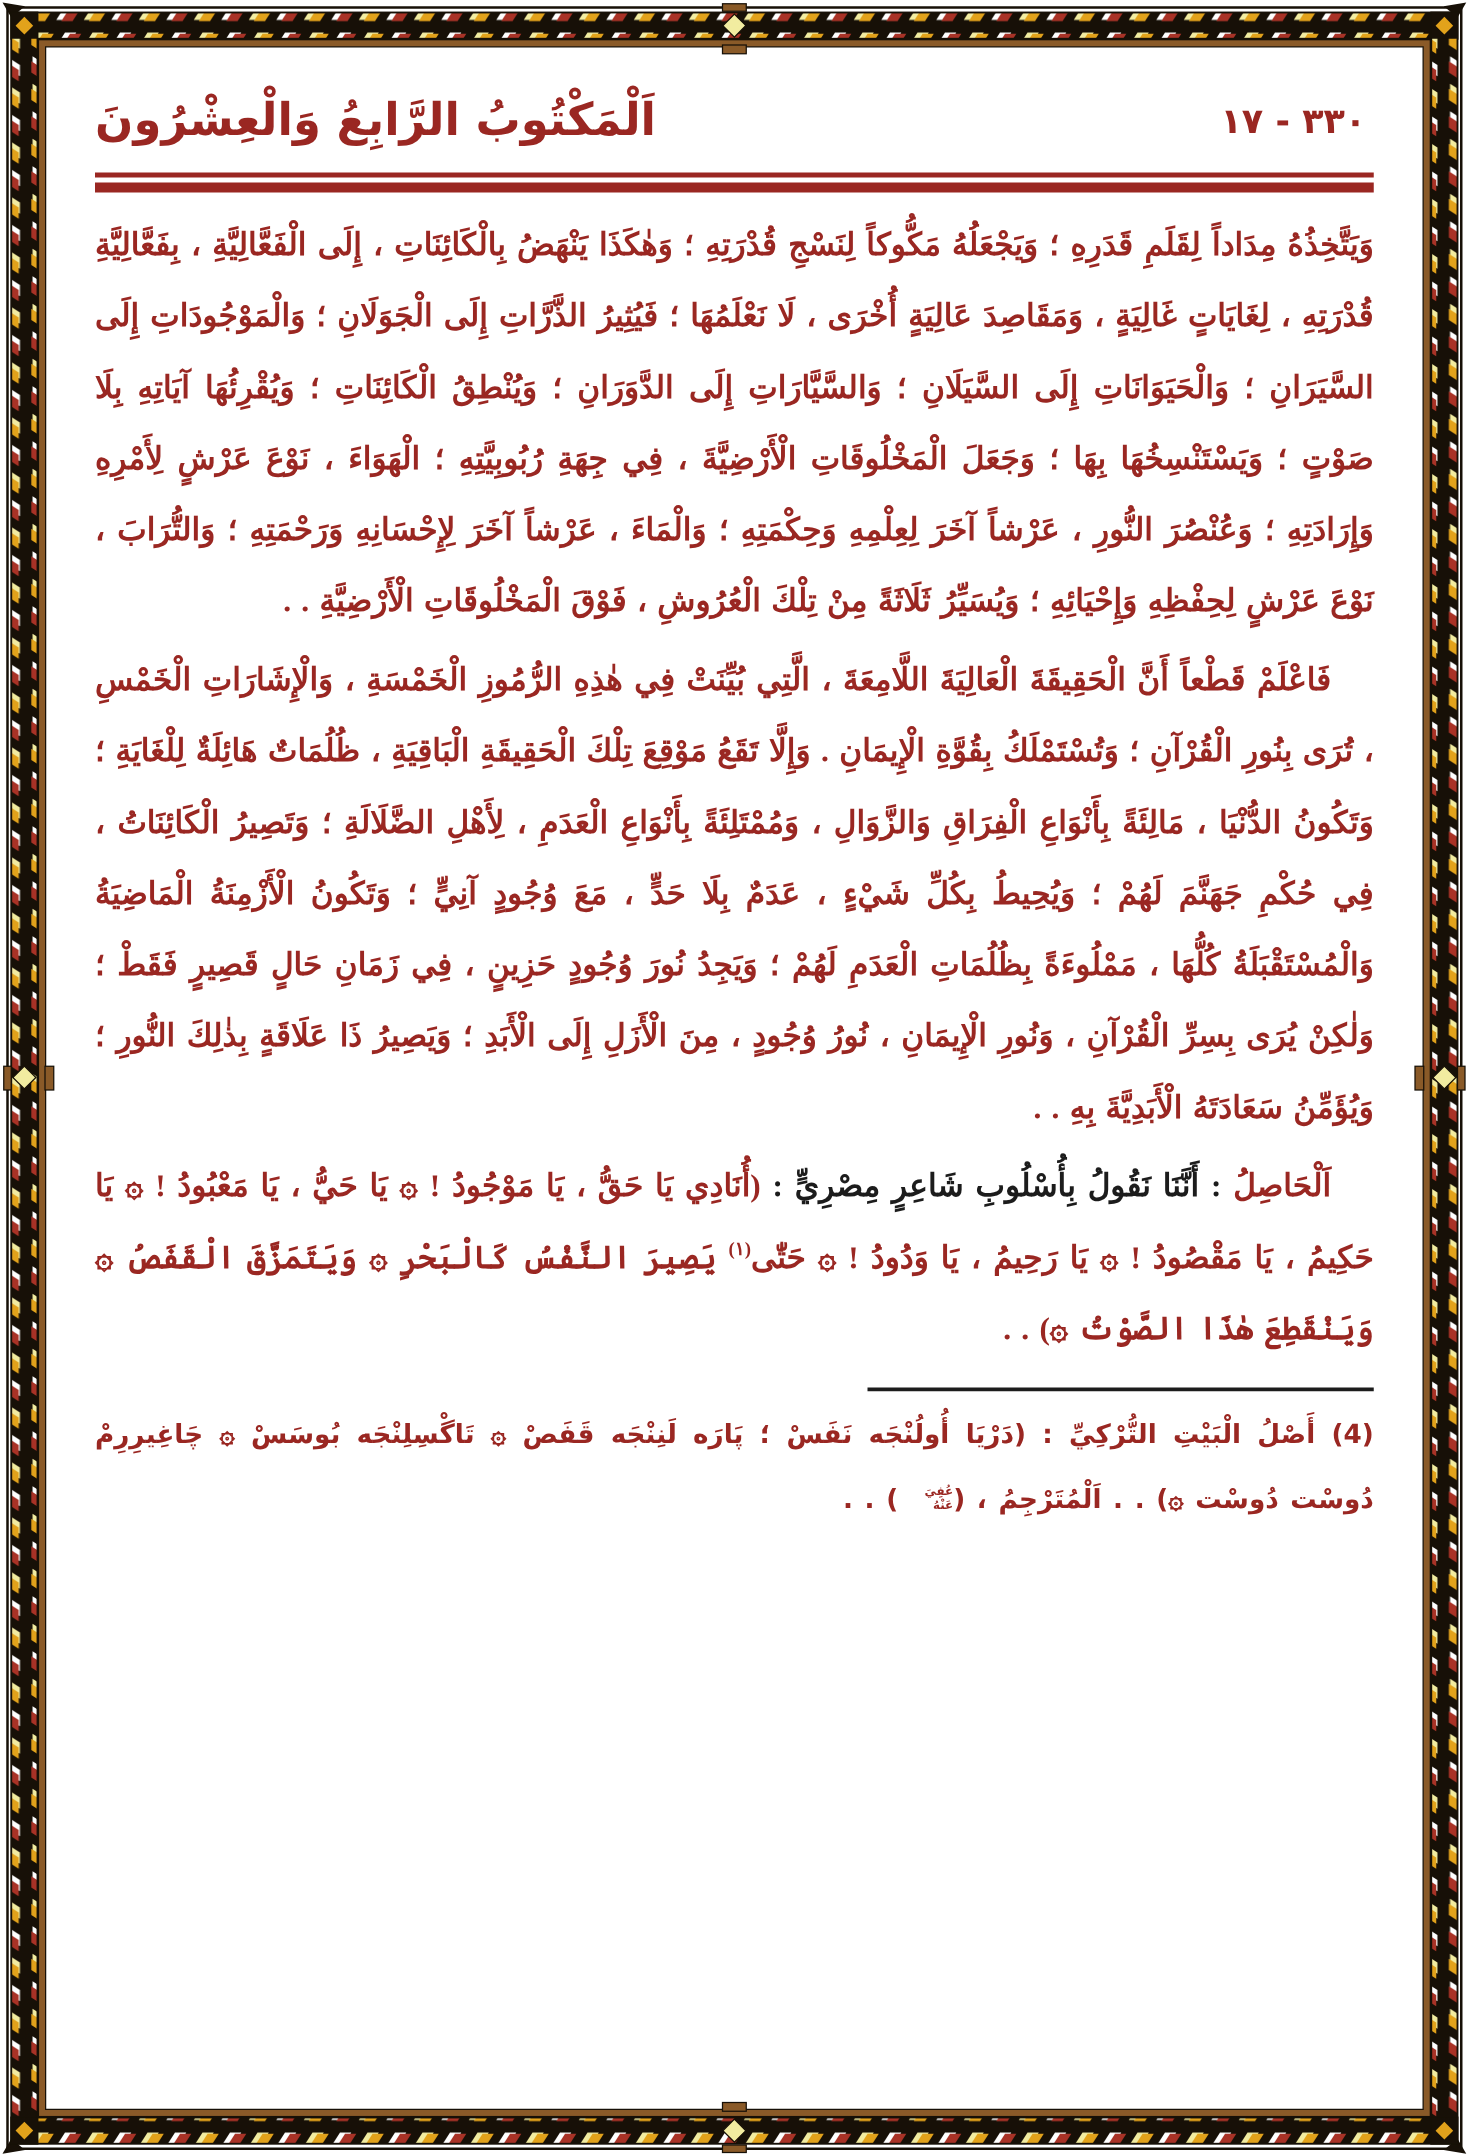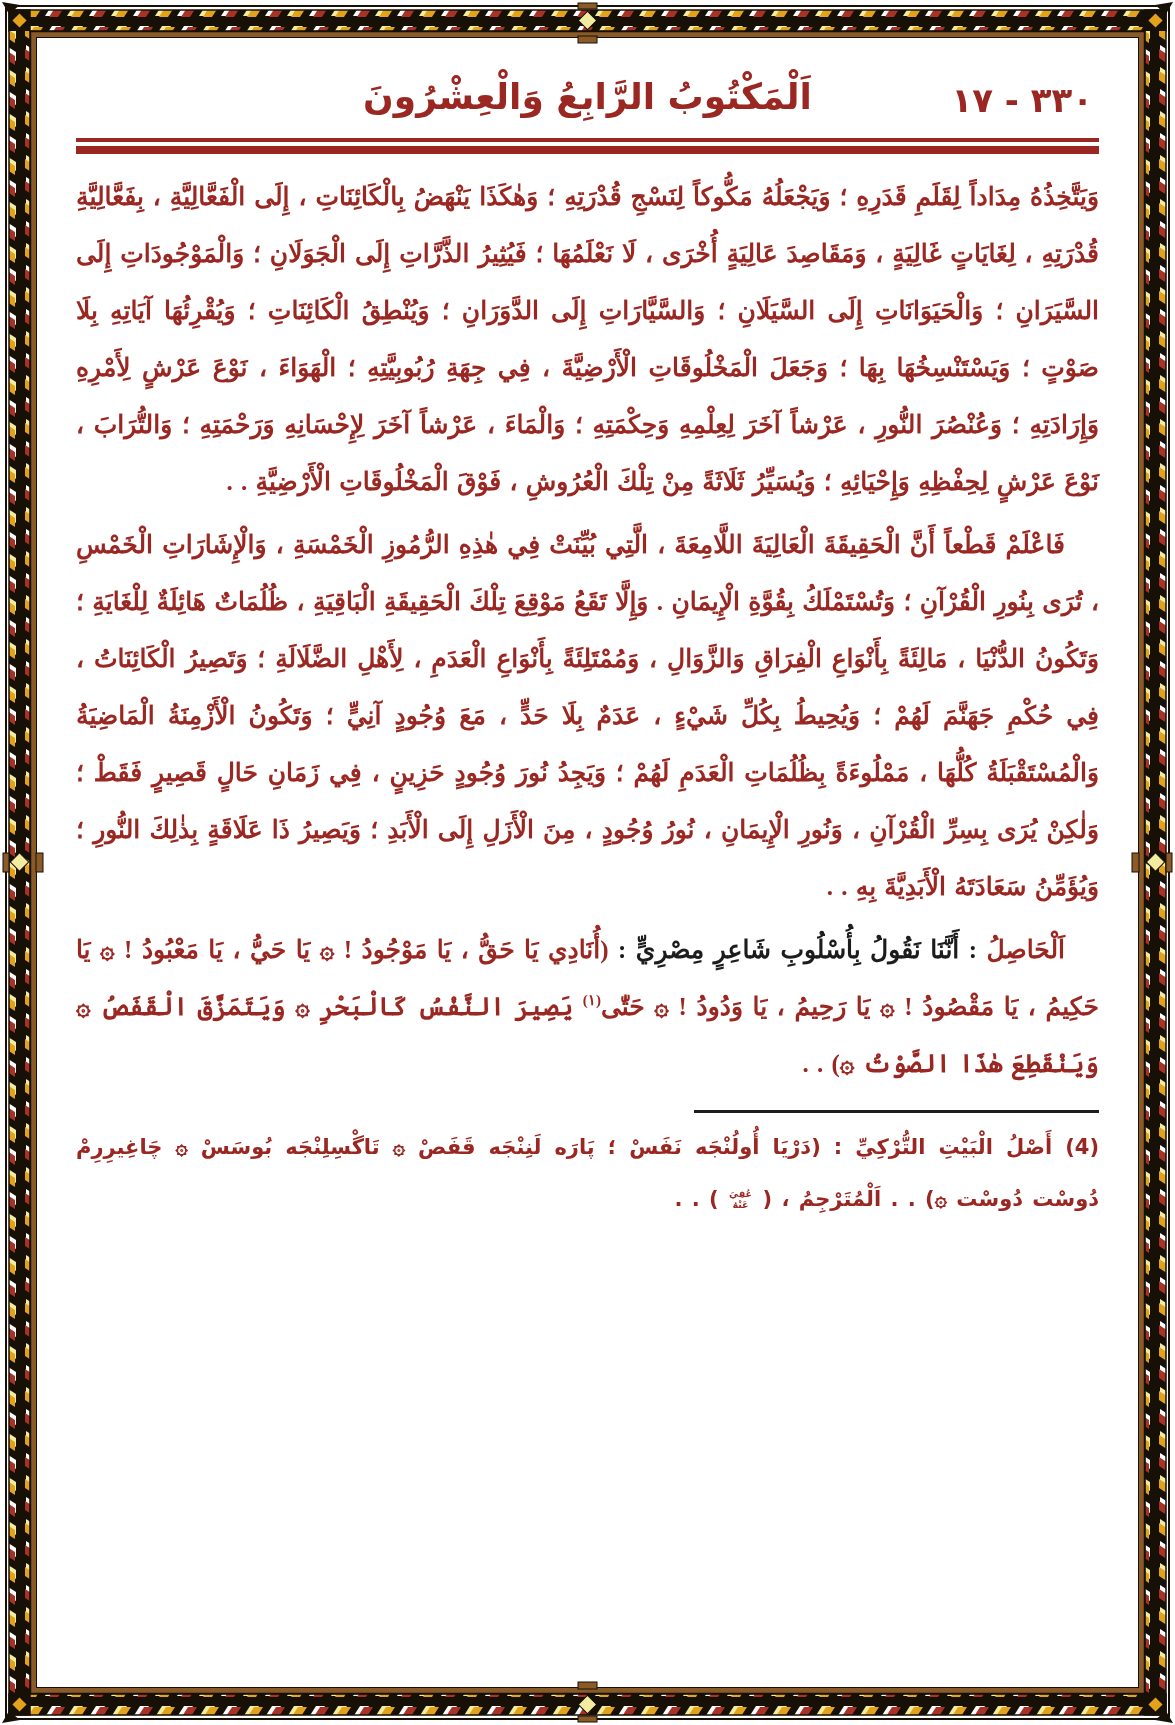--- a/index.html
+++ b/index.html
@@ -17,25 +17,25 @@
     background:#ffffff;
     font-family:"DejaVu Sans",sans-serif;
   }
   .frame{position:absolute;left:0;top:0;}
   .content{
     position:absolute;left:38px;right:38px;top:38px;bottom:38px;
     direction:rtl;padding:0 38px;overflow:hidden;
   }
   .hdr{position:relative;margin-top:26px;height:66px;}
   .title{
-    margin:0;text-align:center;font-size:36px;font-weight:bold;
+    margin:0;text-align:left;font-size:36px;font-weight:bold;
     color:var(--red);line-height:66px;
   }
   .page-ref{
-    position:absolute;right:6px;top:16px;font-size:34px;font-weight:bold;
+    position:absolute;right:6px;top:16px;font-size:28px;font-weight:bold;
     color:var(--red);
   }
   .double-rule{
     margin-top:8px;height:4px;
     border-top:4px solid var(--red);
     border-bottom:8px solid var(--red);
   }
   main{margin-top:14px;font-family:Liberation Serif, serif;}
   .para{
     margin:0 0 6px 0;
@@ -47,21 +47,21 @@
   .ink-black{color:var(--ink);}
   .ink-red{color:var(--red);}
   sup.fnref{font-size:15px;vertical-align:10px;line-height:0;}
   .fn-sep{border-top:3px solid var(--ink);width:405px;margin-top:18px;}
   .fnote{
     margin:8px 0 0 0;font-size:21px;font-weight:bold;color:var(--red);
     line-height:52px;text-align:justify;word-spacing:2px;
   }
   .seal{
     display:inline-block;width:44px;font-size:9.5px;line-height:1.15;
-    text-align:center;vertical-align:middle;font-weight:bold;color:var(--red);
+    vertical-align:middle;font-weight:bold;color:var(--red);
   }
 </style>
 </head>
 <body>
 
 <svg class="frame" width="1175" height="1725" viewBox="0 0 1175 1725">
   <defs>
     <pattern id="chH" width="44" height="21" patternUnits="userSpaceOnUse">
       <rect width="44" height="21" fill="#171007"></rect>
       <polygon points="1,16 8,5 17,5 10,16" fill="#ffffff"></polygon>

